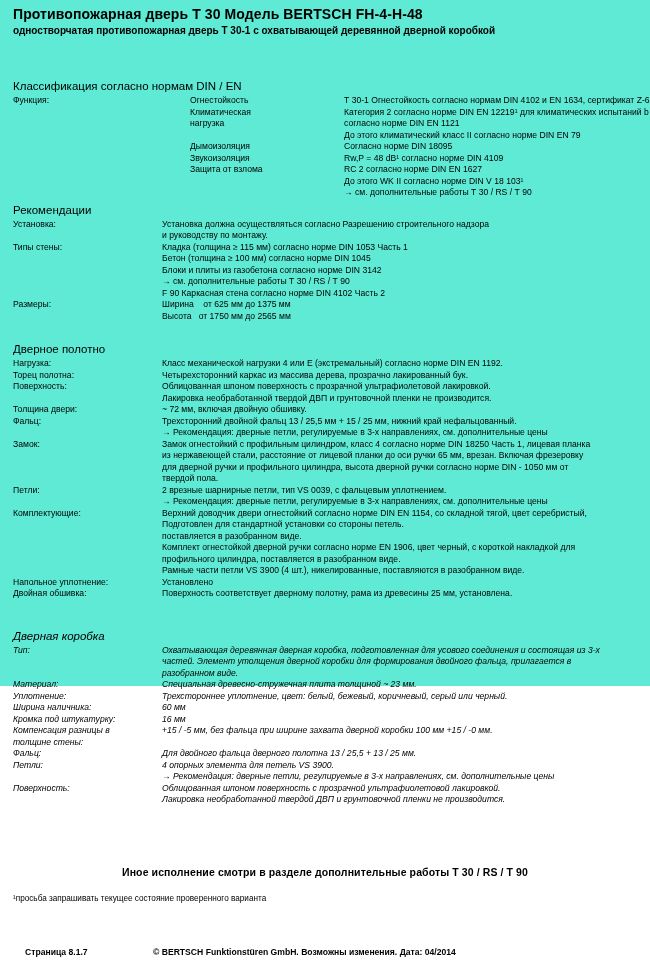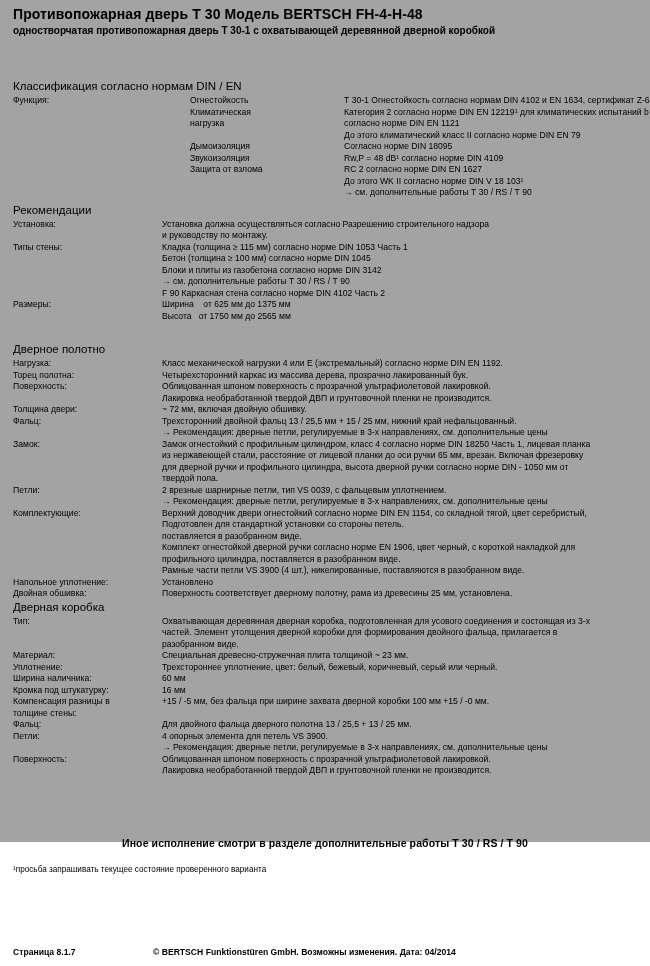--- a/index.html
+++ b/index.html
@@ -3,47 +3,47 @@
 <meta charset="utf-8">
 <style>
   html, body { margin: 0; padding: 0; background: #ffffff; }
   body {
     width: 650px; height: 966px;
     font-family: "Liberation Sans", sans-serif;
     color: #000000;
     position: relative;
     overflow: hidden;
   }
-  .page { position: relative; width: 650px; height: 842px; background: #a3a3a3; }
+  .page { position: relative; width: 650px; height: 686px; background: #5eead4; }
   .content { padding: 6px 13px 0 13px; }
 
   .title   { font-size: 14px; font-weight: bold; line-height: 16px; letter-spacing: 0.1px; }
   .subtitle{ font-size: 10px; font-weight: bold; line-height: 12px; margin-top: 3px; }
 
   .section { margin: 0; }
   .section-heading { font-size: 11.5px; font-weight: normal; line-height: 14px; }
   .sec-classification { margin-top: 42px; }
   .sec-recommendations { margin-top: 4px; }
   .sec-door-leaf { margin-top: 20px; }
-  .sec-door-frame { margin-top: 0; }
+  .sec-door-frame { margin-top: 29px; font-style: italic; }
 
   .rows { margin-top: 2px; }
   .row  { display: flex; align-items: flex-start; gap: 48px; }
   .cell { flex: 0 0 auto; }
   .label-cell { width: 101px; }
   .sec-3col .label-cell { width: 129px; }
   .mid-cell   { width: 106px; }
   .value-cell { flex: 1 1 auto; min-width: 0; }
   .line { font-size: 8.6px; line-height: 11.5px; white-space: pre; }
 
   .note     { font-size: 10.5px; font-weight: bold; line-height: 13px; margin-top: 60px; letter-spacing: 0.1px; text-align: center; }
   .footnote { font-size: 8.2px; line-height: 10px; margin-top: 15px; }
 
   .footer { position: absolute; top: 947px; left: 0; width: 650px; height: 12px; }
-  .footer-page      { position: absolute; left: 13px;  font-size: 8.6px; font-weight: bold; white-space: pre; }
+  .footer-page      { position: absolute; left: 25px;  font-size: 8.6px; font-weight: bold; white-space: pre; }
   .footer-copyright { position: absolute; left: 133px; font-size: 8.6px; font-weight: bold; white-space: pre; padding-left: 20px; }
 </style>
 </head>
 <body>
 
 <div class="page">
   <div class="content">
     <div class="title">Противопожарная дверь Т 30 Модель BERTSCH FH-4-H-48</div>
     <div class="subtitle">одностворчатая противопожарная дверь Т 30-1 с охватывающей деревянной дверной коробкой</div>
 

